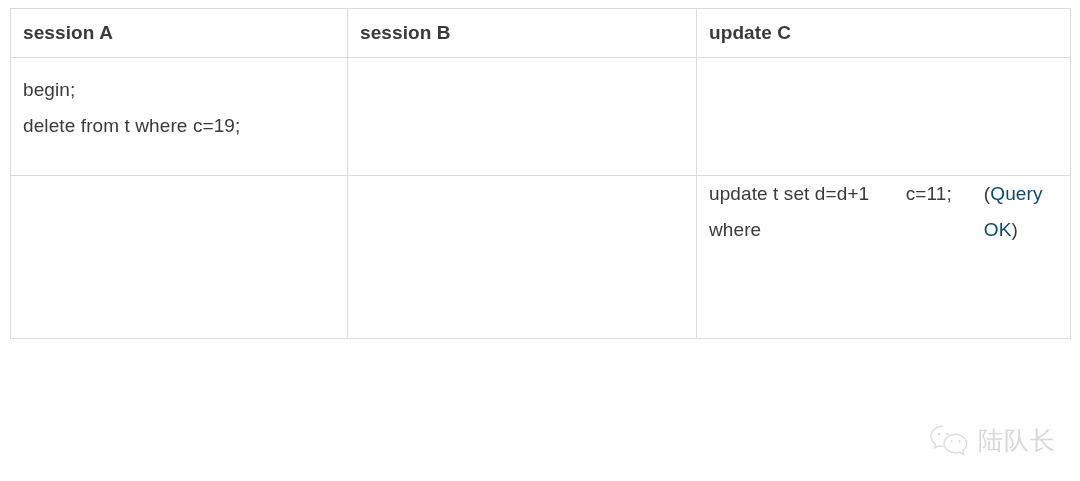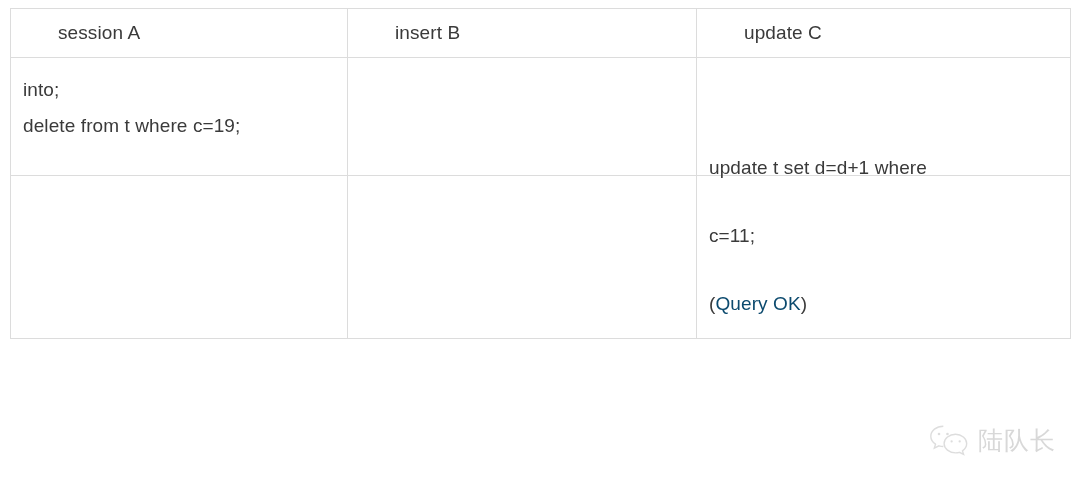--- a/index.html
+++ b/index.html
@@ -41,22 +41,21 @@
   }
 
   col.c1 { width: 337px; }
   col.c2 { width: 349px; }
   col.c3 { width: 374px; }
 
   
   tr.header-row th {
     height: 48px;
     text-align: left;
-    font-weight: normal;
-    padding-left: 35px;
+    font-weight: bold;
   }
   .hdr-text {
     display: block;
     padding-left: 12px;
     font-size: 19px;
     line-height: 48px;
     color: #3a3a3a;
     letter-spacing: 0.1px;
   }
 
@@ -73,21 +72,21 @@
     white-space: normal;
     letter-spacing: 0.1px;
   }
   .cell-body.empty { padding: 0; }
 
   .cell-body.bottom {
     padding: 0 12px 8px 12px;
     height: 154px;
     box-sizing: border-box;
     display: flex;
-    flex-direction: column;
+    flex-direction: row;
     justify-content: flex-end;
     gap: 32px;
   }
 
   .line { display: block; }
 
   .tok-red   { color: #cc0000; }
   .tok-green { color: #0c4a6e; }
 
   
@@ -126,33 +125,33 @@
       <col class="c1">
         <col class="c2">
         <col class="c3">
     </colgroup>
     <thead>
       <tr class="header-row">
         <th>
           <span class="hdr-text">session A</span>
         </th>
         <th>
-          <span class="hdr-text">insert B</span>
+          <span class="hdr-text">session B</span>
         </th>
         <th>
           <span class="hdr-text">update C</span>
         </th>
       </tr>
     </thead>
     <tbody>
 
       <tr class="row-1">
         <td>
           <div class="cell-body">
-            <span class="line">into;</span>
+            <span class="line">begin;</span>
             <span class="line">delete from t where c=19;</span>
           </div>
         </td>
         <td>
           <div class="cell-body empty"></div>
         </td>
         <td>
           <div class="cell-body empty"></div>
         </td>
       </tr>

